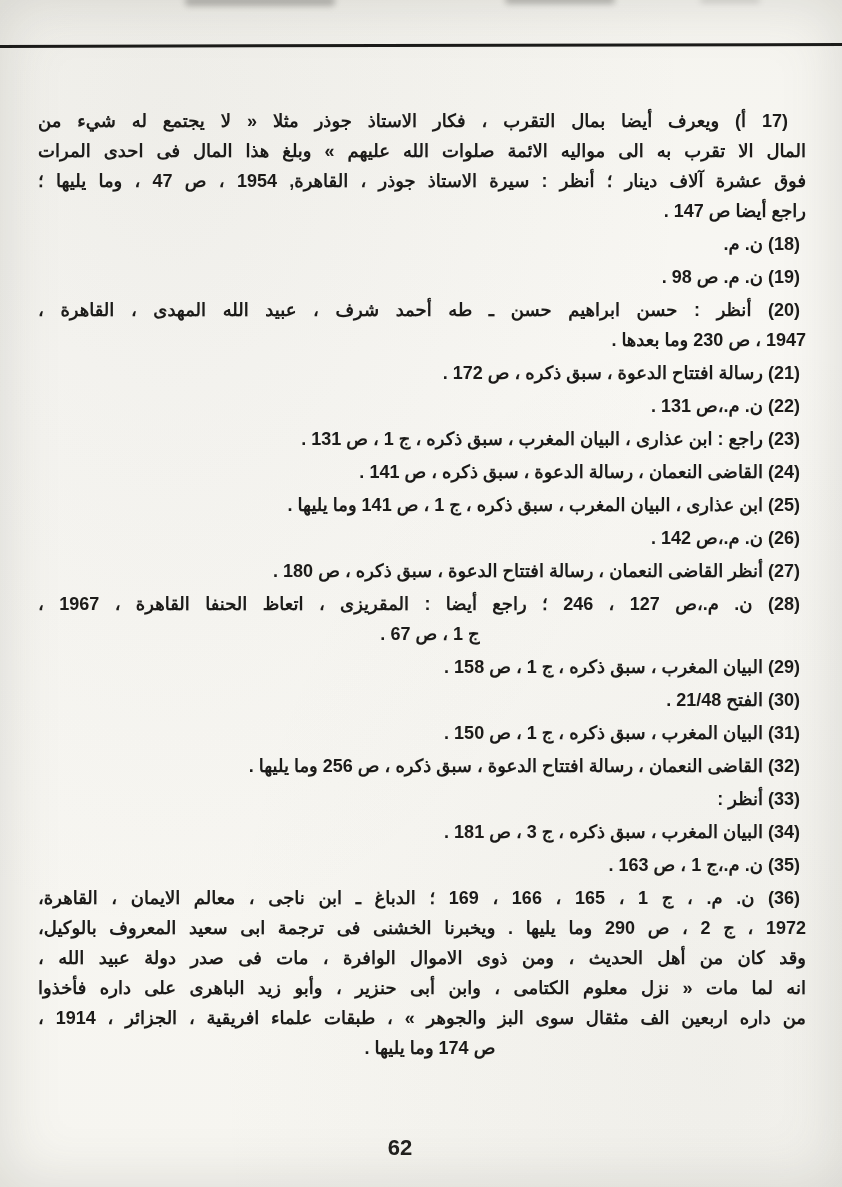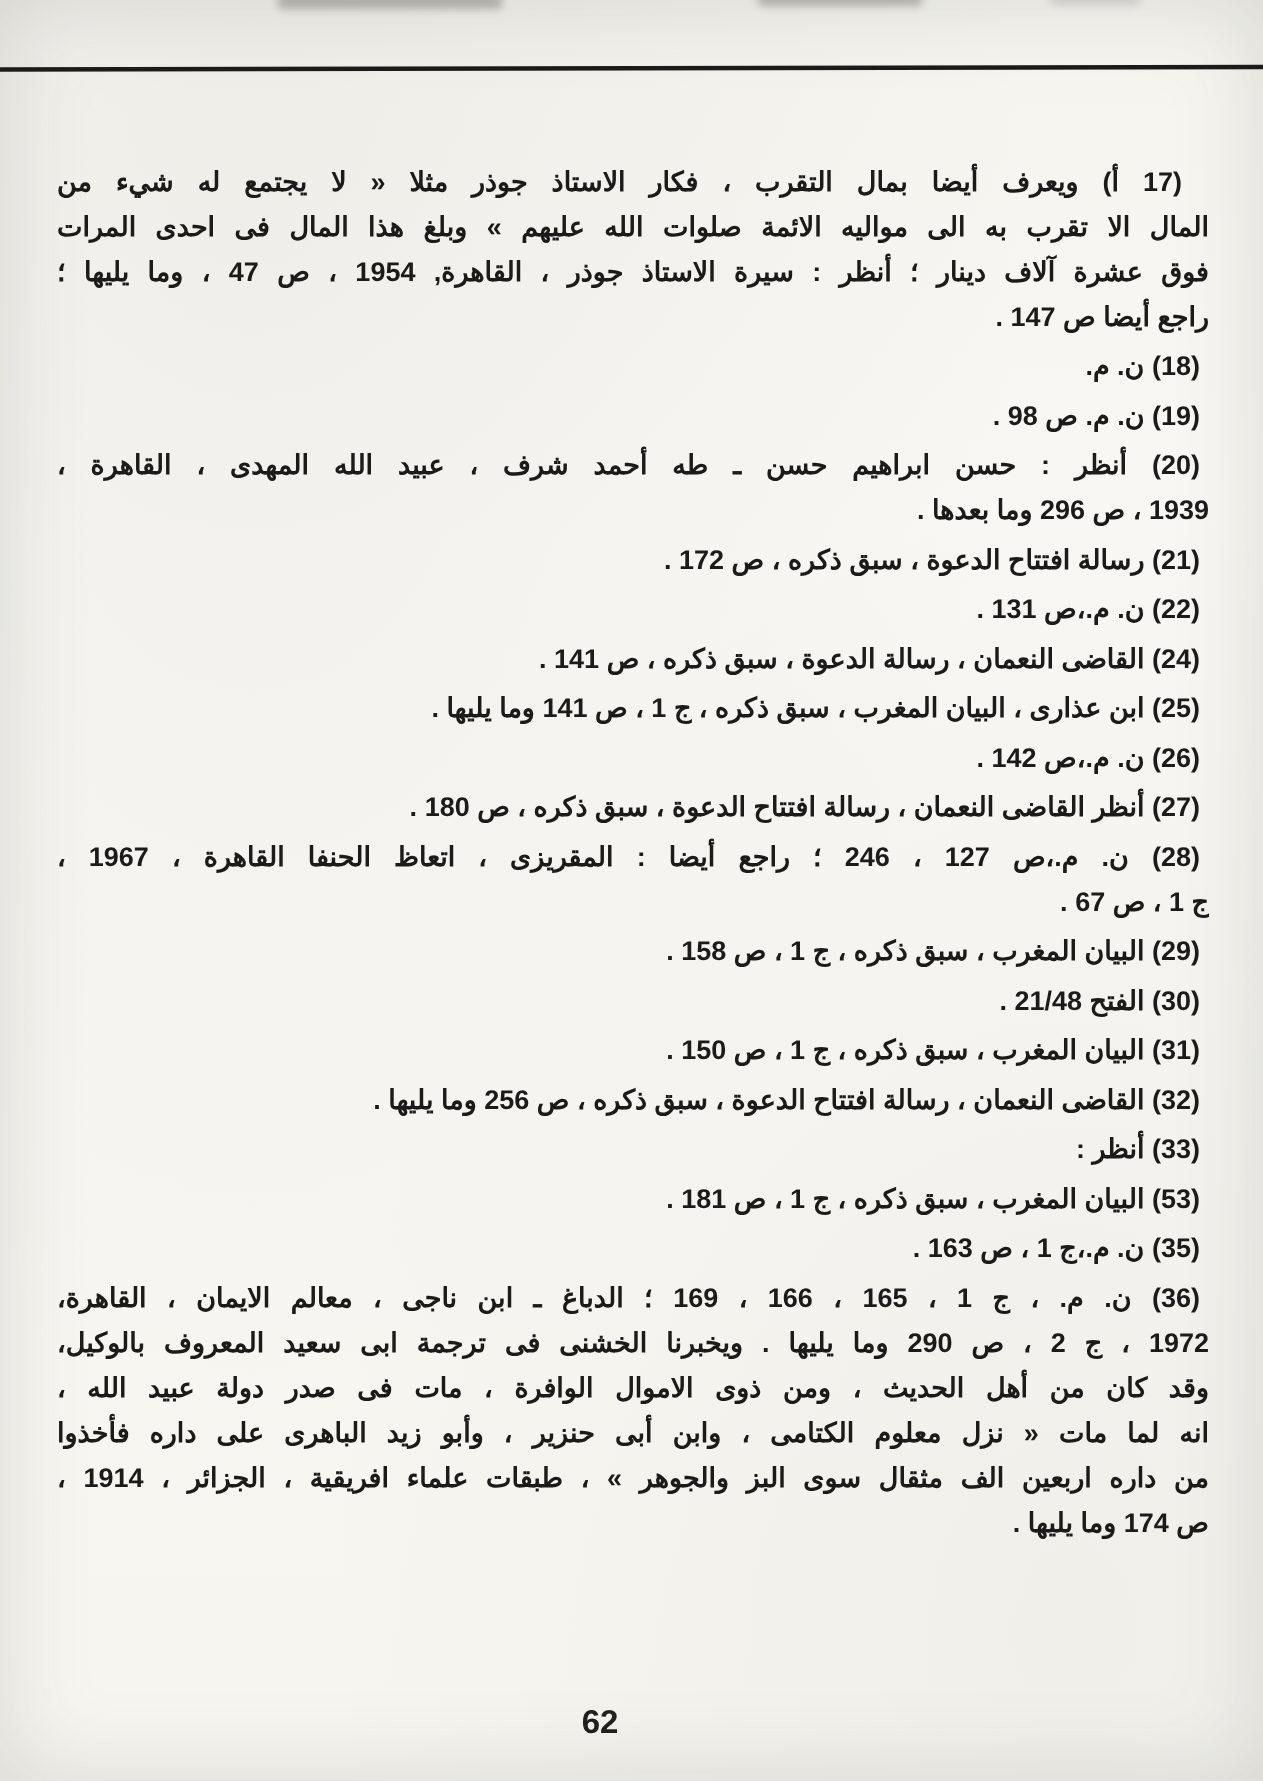--- a/index.html
+++ b/index.html
@@ -34,21 +34,21 @@
     right:36px;left:38px;top:106px;
     direction:rtl;
     color:#1c1b19;
     font-size:18px;
     font-weight:bold;
     letter-spacing:0;
   }
   .note{margin:0 0 3px 0;}
   .ln{line-height:30px;height:30px;overflow:hidden;text-align:right;}
   .ln.j{text-align:justify;text-align-last:justify;}
-  .ln.last-left{text-align:right;margin-left:16px;}
+  .ln.last-left{text-align:center;margin-left:16px;}
   .ln.ind{padding-right:18px;}
   .ln.ind2{padding-right:6px;}
   .page-number{
     position:absolute;
     left:0;right:42px;bottom:26px;
     text-align:center;
     direction:ltr;
     font-size:22px;
     font-weight:bold;
     color:#21201e;
@@ -77,31 +77,34 @@
     <div class="note">
       <div class="ln ind2">(18) ن. م.</div>
     </div>
 
     <div class="note">
       <div class="ln ind2">(19) ن. م. ص 98 .</div>
     </div>
 
     <div class="note">
       <div class="ln j ind2">(20) أنظر : حسن ابراهيم حسن ـ طه أحمد شرف ، عبيد الله المهدى ، القاهرة ،</div>
-      <div class="ln">1939 ، ص 296 وما بعدها .</div>
+      <div class="ln">1947 ، ص 230 وما بعدها .</div>
     </div>
 
     <div class="note">
       <div class="ln ind2">(21) رسالة افتتاح الدعوة ، سبق ذكره ، ص 172 .</div>
     </div>
 
     <div class="note">
       <div class="ln ind2">(22) ن. م.،ص 131 .</div>
     </div>
 
+    <div class="note">
+      <div class="ln ind2">(23) راجع : ابن عذارى ، البيان المغرب ، سبق ذكره ، ج 1 ، ص 131 .</div>
+    </div>
 
     <div class="note">
       <div class="ln ind2">(24) القاضى النعمان ، رسالة الدعوة ، سبق ذكره ، ص 141 .</div>
     </div>
 
     <div class="note">
       <div class="ln ind2">(25) ابن عذارى ، البيان المغرب ، سبق ذكره ، ج 1 ، ص 141 وما يليها .</div>
     </div>
 
     <div class="note">
@@ -131,21 +134,21 @@
 
     <div class="note">
       <div class="ln ind2">(32) القاضى النعمان ، رسالة افتتاح الدعوة ، سبق ذكره ، ص 256 وما يليها .</div>
     </div>
 
     <div class="note">
       <div class="ln ind2">(33) أنظر :</div>
     </div>
 
     <div class="note">
-      <div class="ln ind2">(53) البيان المغرب ، سبق ذكره ، ج 1 ، ص 181 .</div>
+      <div class="ln ind2">(34) البيان المغرب ، سبق ذكره ، ج 3 ، ص 181 .</div>
     </div>
 
     <div class="note">
       <div class="ln ind2">(35) ن. م.،ج 1 ، ص 163 .</div>
     </div>
 
     <div class="note">
       <div class="ln j ind2">(36) ن. م. ، ج 1 ، 165 ، 166 ، 169 ؛ الدباغ ـ ابن ناجى ، معالم الايمان ، القاهرة،</div>
       <div class="ln j">1972 ، ج 2 ، ص 290 وما يليها . ويخبرنا الخشنى فى ترجمة ابى سعيد المعروف بالوكيل،</div>
       <div class="ln j">وقد كان من أهل الحديث ، ومن ذوى الاموال الوافرة ، مات فى صدر دولة عبيد الله ،</div>

